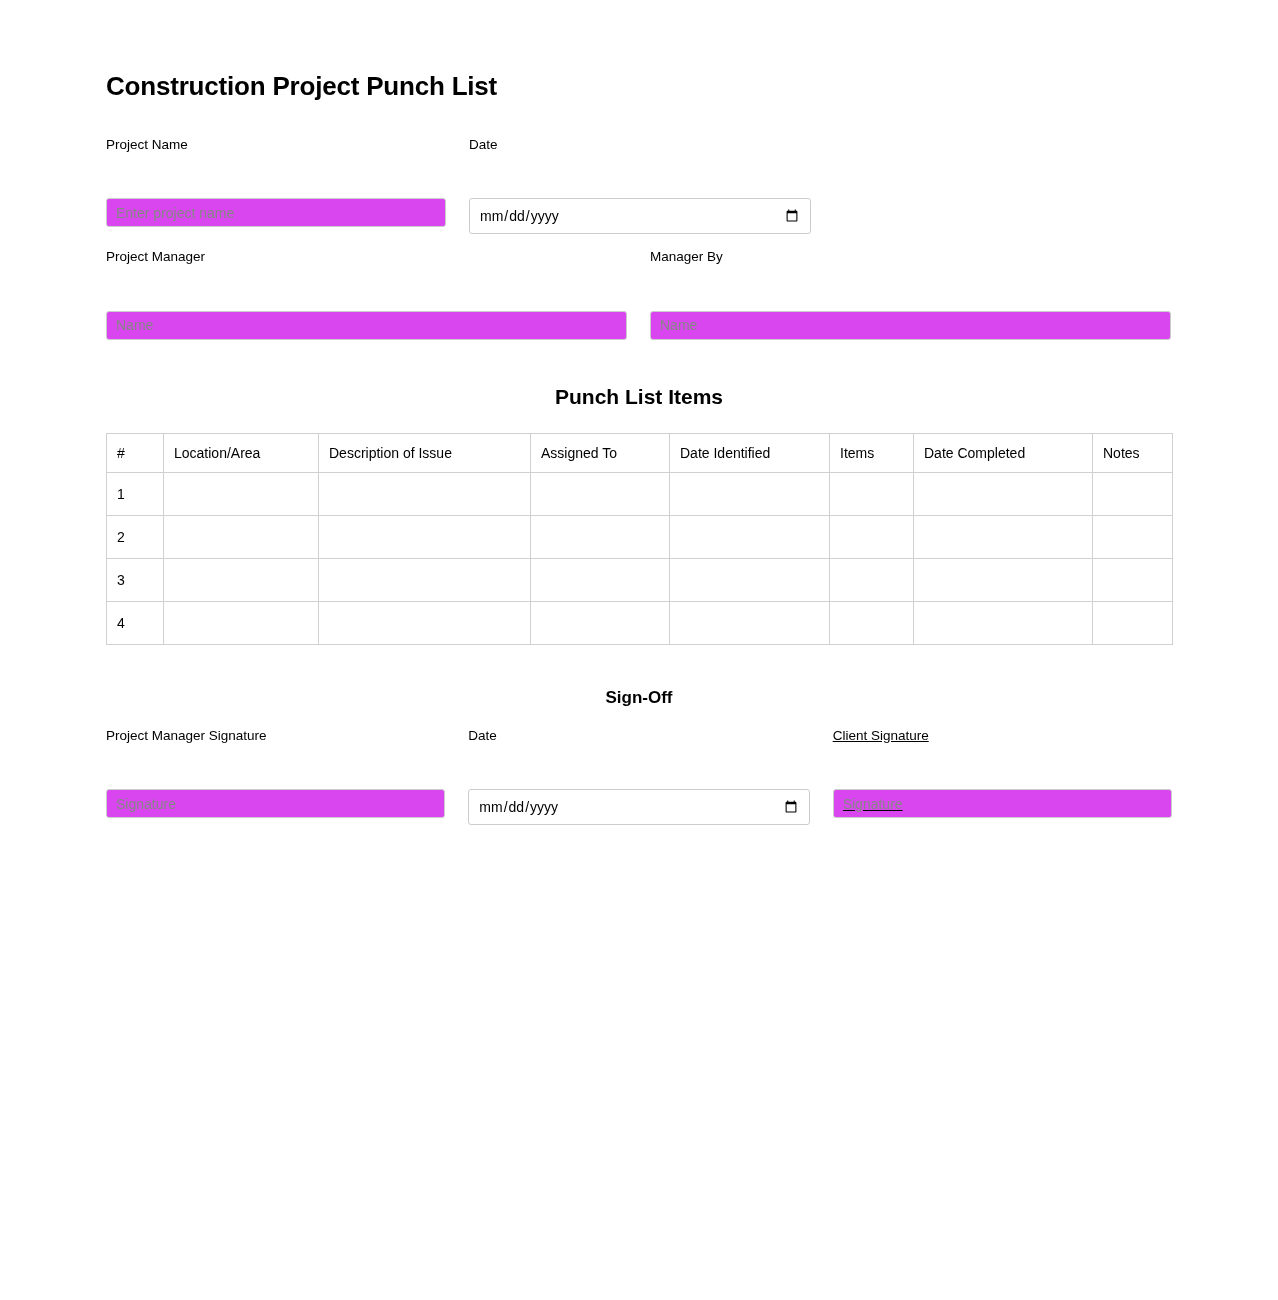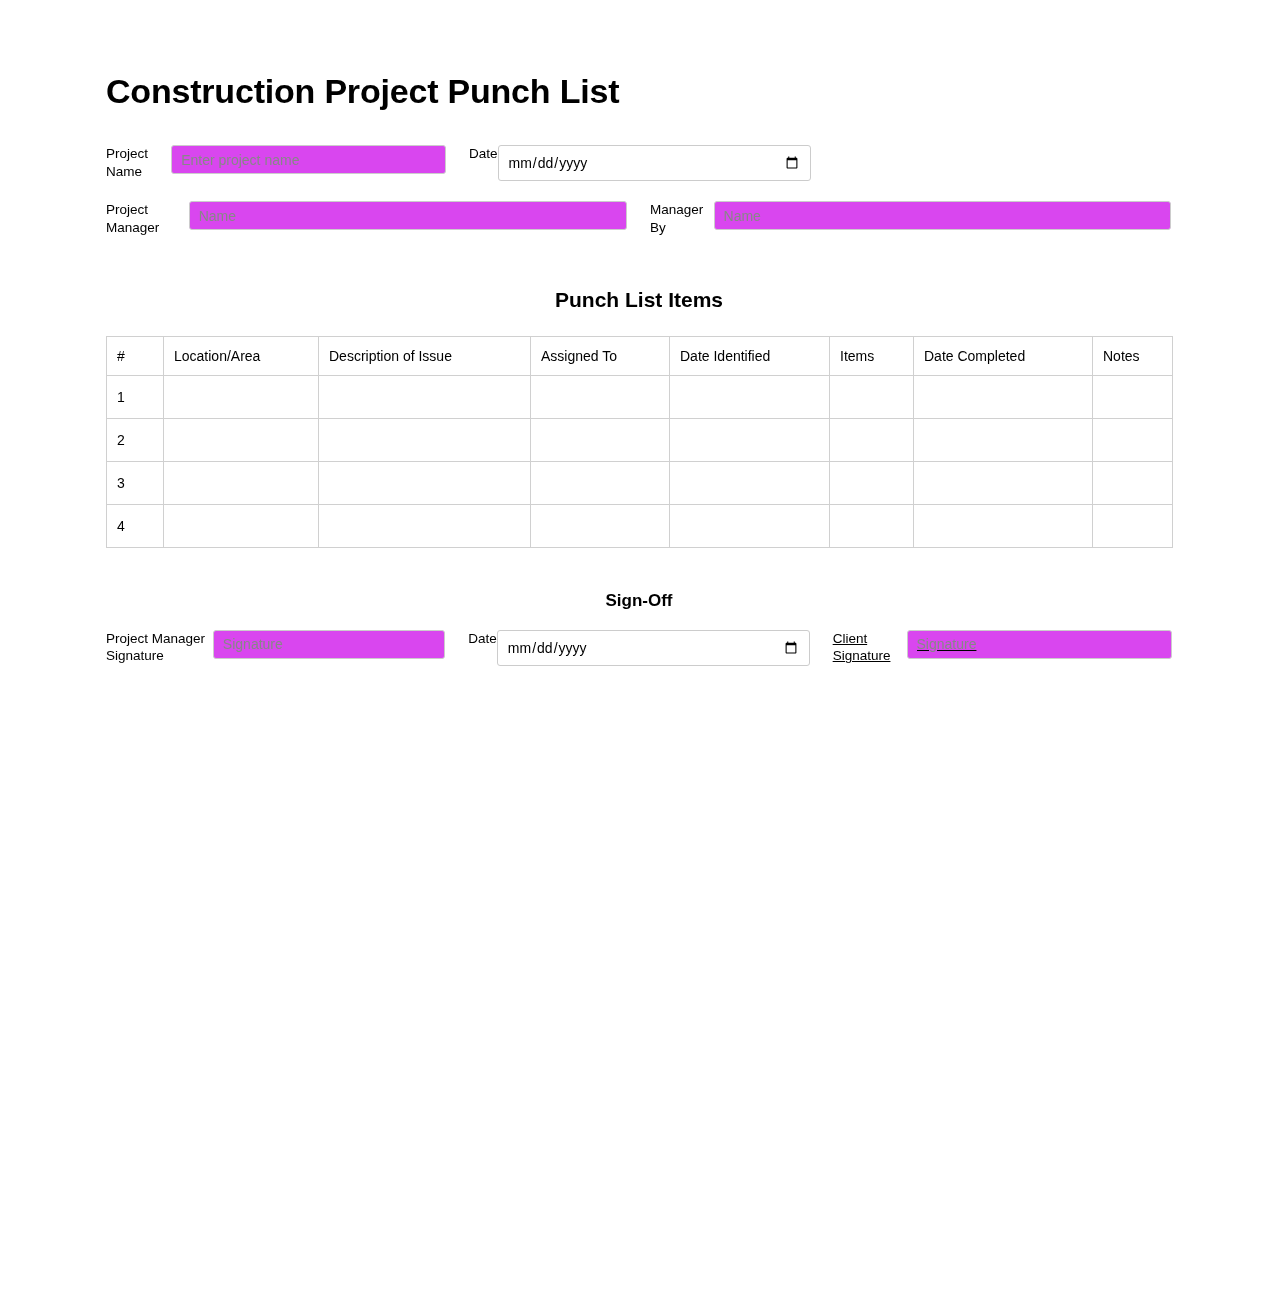--- a/index.html
+++ b/index.html
@@ -18,21 +18,21 @@
     color: #000000;
     overflow: hidden;
   }
 
   .page {
     padding: 72px 106px 0 106px;
     width: 1278px;
   }
 
   .page-title {
-    font-size: 34px;
+    font-size: 26px;
     font-weight: bold;
     letter-spacing: -0.2px;
     margin: 0 0 34px 0;
     line-height: 1.15;
   }
 
   .section-title {
     font-size: 21px;
     font-weight: bold;
     margin: 0 0 24px 0;
@@ -46,21 +46,22 @@
   }
 
   .field-row {
     display: flex;
     gap: 23px;
     margin-bottom: 14px;
   }
 
   .field {
     display: flex;
-    flex-direction: row;
+    flex-direction: column;
+    gap: 38px;
   }
 
   .field-label {
     font-size: 13.5px;
     line-height: 1.3;
     color: #000;
     margin-bottom: 7px;
   }
 
   .text-input {

